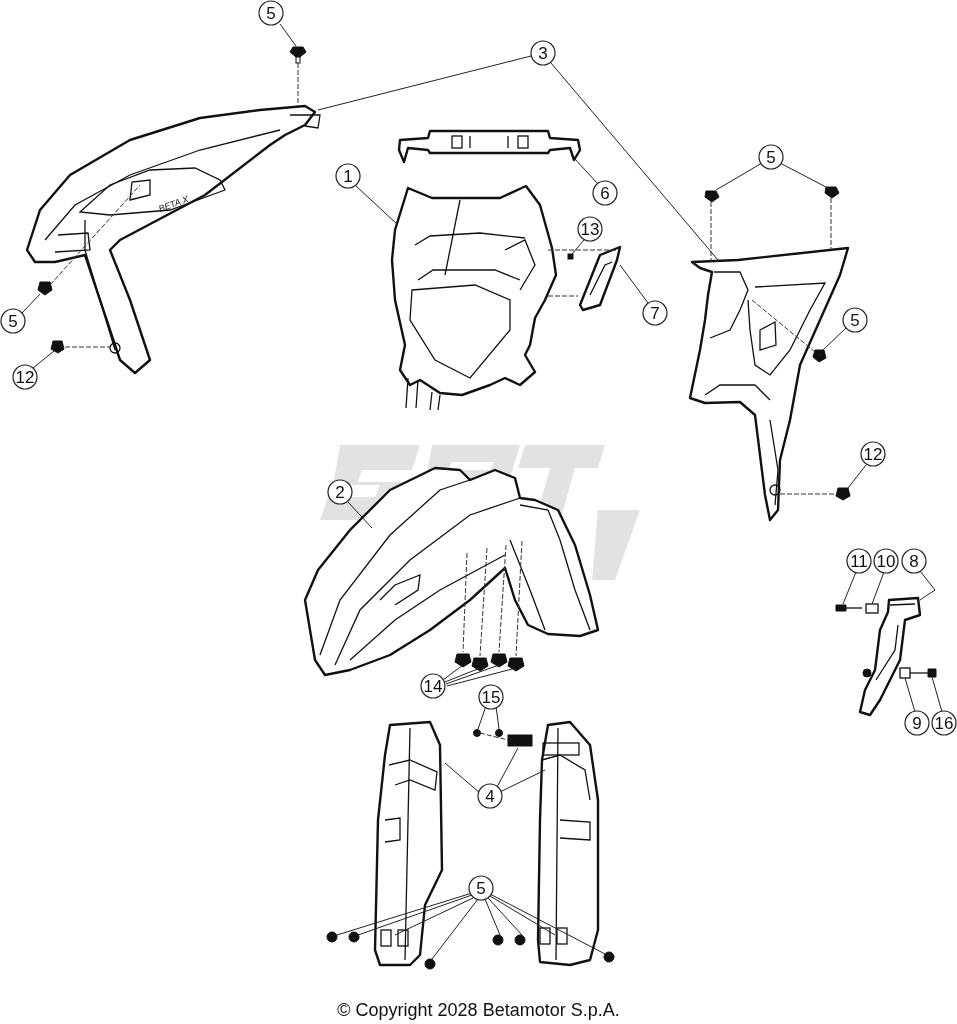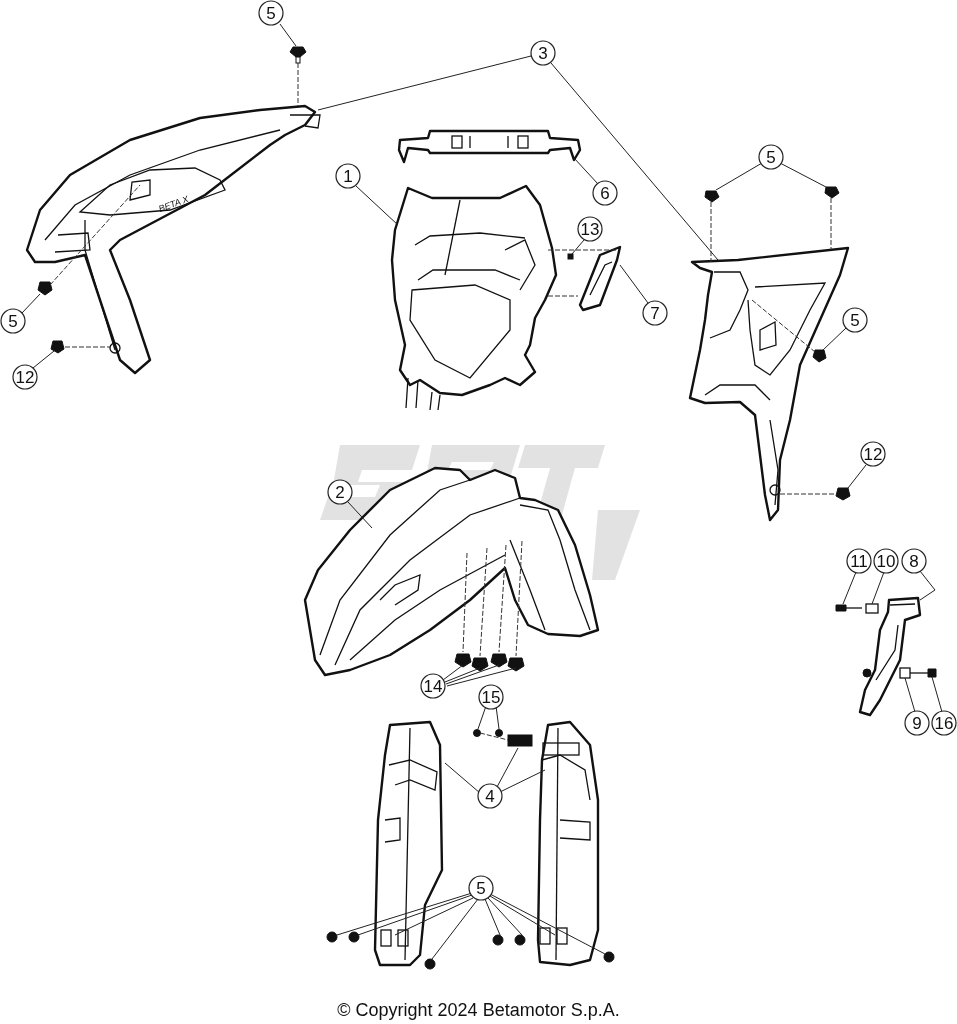--- a/index.html
+++ b/index.html
@@ -286,13 +286,13 @@
   <g>
       <circle class="callout-circle" cx="490" cy="796" r="12"></circle>
       <text class="callout-text" x="490" y="796">4</text>
     </g>
   <g>
       <circle class="callout-circle" cx="481" cy="888" r="12"></circle>
       <text class="callout-text" x="481" y="888">5</text>
     </g>
 </svg>
 
-<div class="copyright">© Copyright 2024 Betamotor S.p.A.</div>
+<div class="copyright">© Copyright 2028 Betamotor S.p.A.</div>
 
 </body></html>

